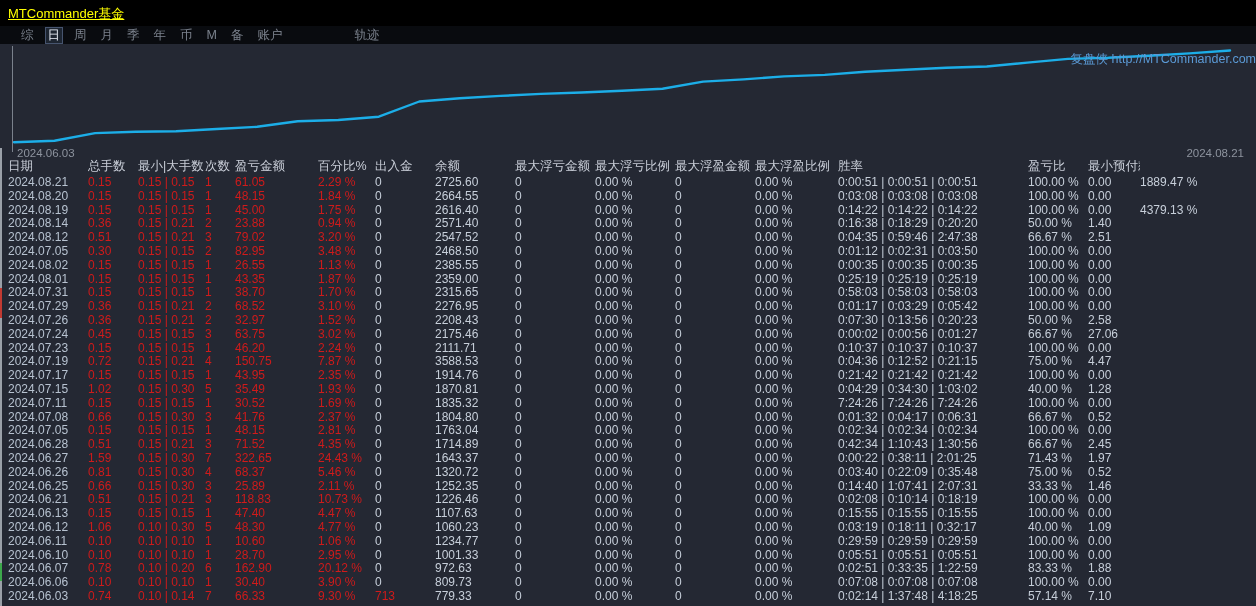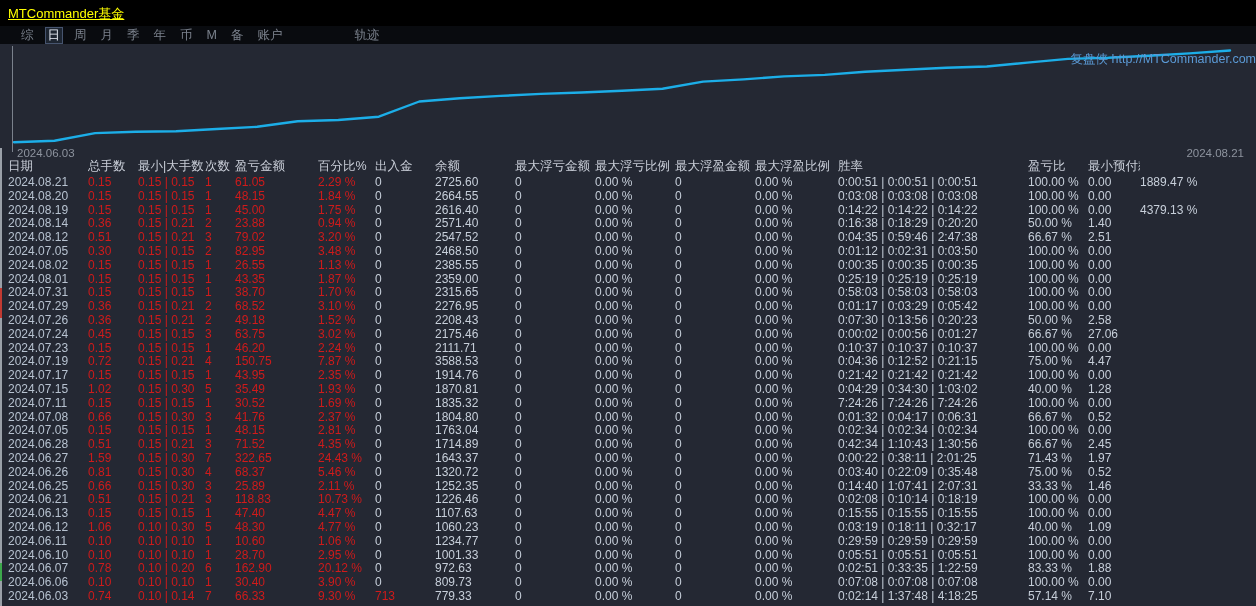--- a/index.html
+++ b/index.html
@@ -309,21 +309,21 @@
         <div class="td td-white">0:01:17 | 0:03:29 | 0:05:42</div>
         <div class="td td-white">100.00 %</div>
         <div class="td td-white">0.00</div>
         <div class="td td-white"></div>
       </div>
       <div class="trow">
         <div class="td td-date">2024.07.26</div>
         <div class="td td-red">0.36</div>
         <div class="td td-red">0.15 | 0.21</div>
         <div class="td td-red">2</div>
-        <div class="td td-red">49.18</div>
+        <div class="td td-red">32.97</div>
         <div class="td td-red">1.52 %</div>
         <div class="td td-white">0</div>
         <div class="td td-white">2208.43</div>
         <div class="td td-white">0</div>
         <div class="td td-white">0.00 %</div>
         <div class="td td-white">0</div>
         <div class="td td-white">0.00 %</div>
         <div class="td td-white">0:07:30 | 0:13:56 | 0:20:23</div>
         <div class="td td-white">50.00 %</div>
         <div class="td td-white">2.58</div>

